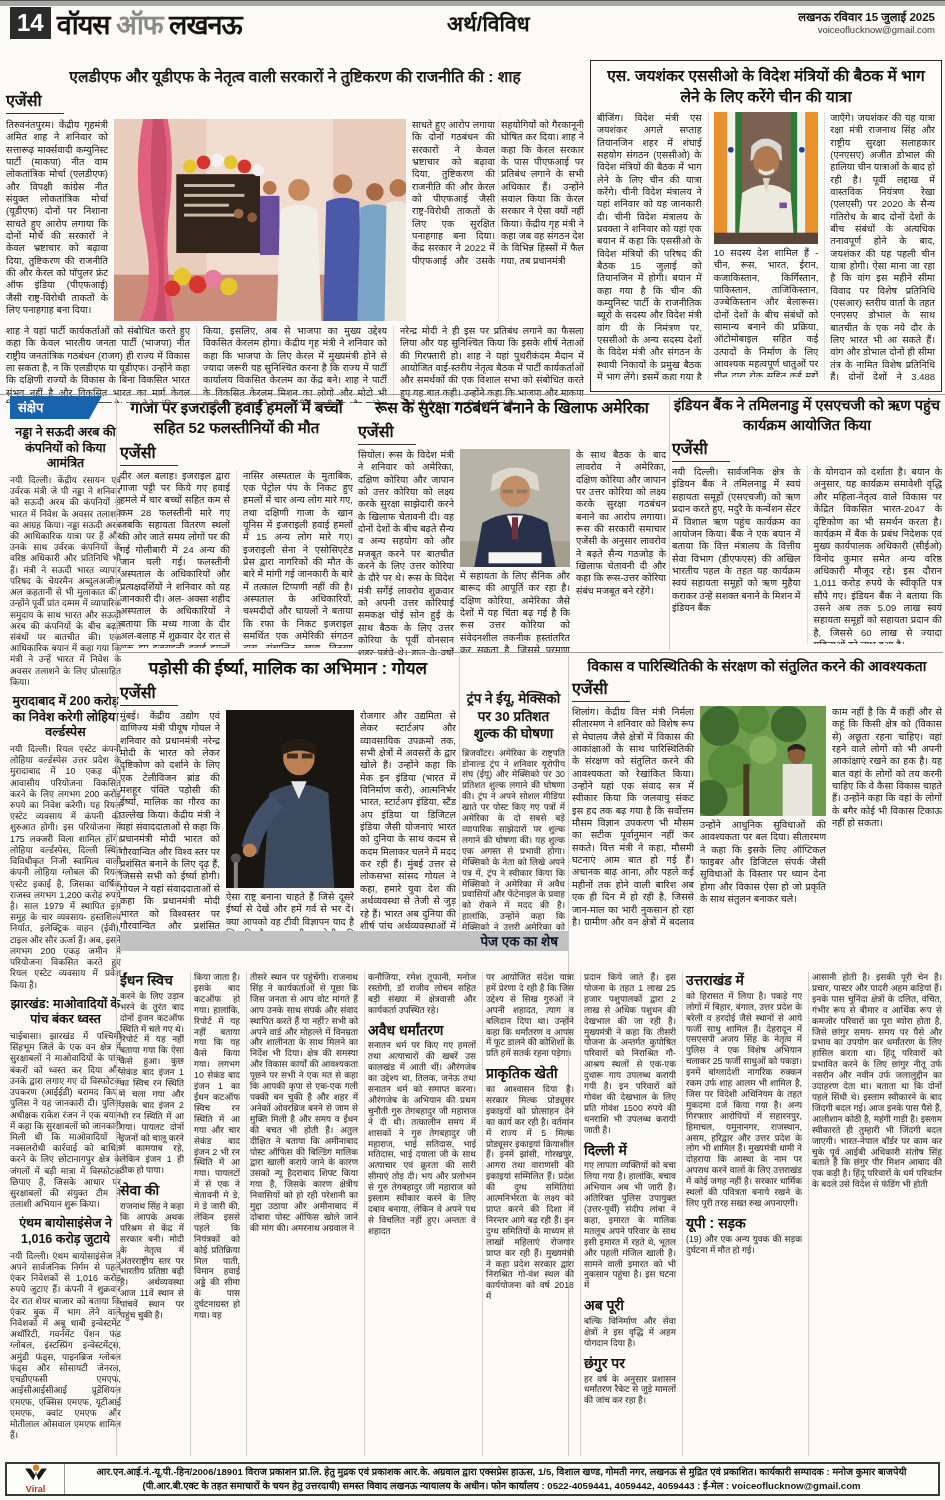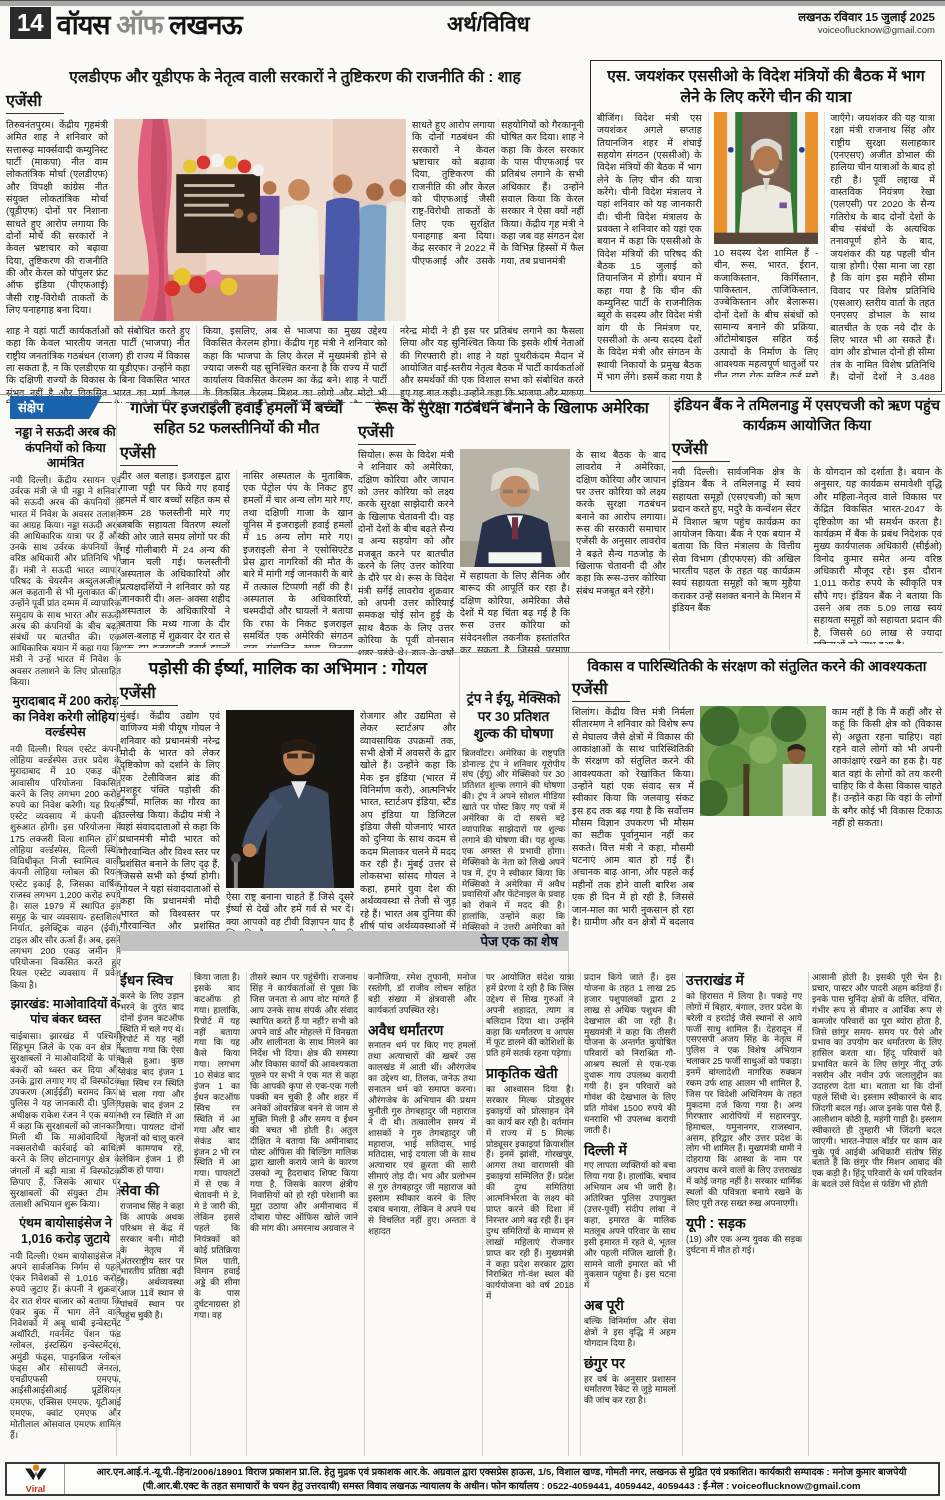--- a/index.html
+++ b/index.html
@@ -315,20 +315,21 @@
           <circle cx="90" cy="18" r="18" fill="#3f6b2e"></circle>
             <circle cx="30" cy="60" r="22" fill="#578a39"></circle>
           <circle cx="64" cy="44" r="14" fill="#86b05c"></circle>
             <circle cx="10" cy="92" r="18" fill="#3f6b2e"></circle>
           <rect x="44" y="58" width="6" height="52" fill="#4a3a22"></rect>
           <ellipse cx="98" cy="48" rx="9" ry="10" fill="#8a5c39"></ellipse>
           <path d="M89,42 Q98,34 107,42 L107,46 Q98,40 89,46 Z" fill="#2c2118"></path>
           <rect x="84" y="58" width="30" height="52" fill="#e8e6dc"></rect>
         </svg>
       </figure>
+      <div class="bt" style="height:106px">उन्होंने आधुनिक सुविधाओं की आवश्यकता पर बल दिया। सीतारमण ने कहा कि इसके लिए ऑप्टिकल फाइबर और डिजिटल संपर्क जैसी सुविधाओं के विस्तार पर ध्यान देना होगा और विकास ऐसा हो जो प्रकृति के साथ संतुलन बनाकर चले।</div>
     </div>
     <div class="bt ec3">काम नहीं है कि मैं कहीं और से कहूं कि किसी क्षेत्र को (विकास से) अछूता रहना चाहिए। वहां रहने वाले लोगों को भी अपनी आकांक्षाएं रखने का हक है। यह बात वहां के लोगों को तय करनी चाहिए कि वे कैसा विकास चाहते हैं। उन्होंने कहा कि वहां के लोगों के बगैर कोई भी विकास टिकाऊ नहीं हो सकता।</div>
   </div>
 </section>
 
 <div class="abs restbar">
   <span>पेज एक का शेष</span>
 </div>
 <section class="abs restcols">
   <div class="rc" style="width:64px">

